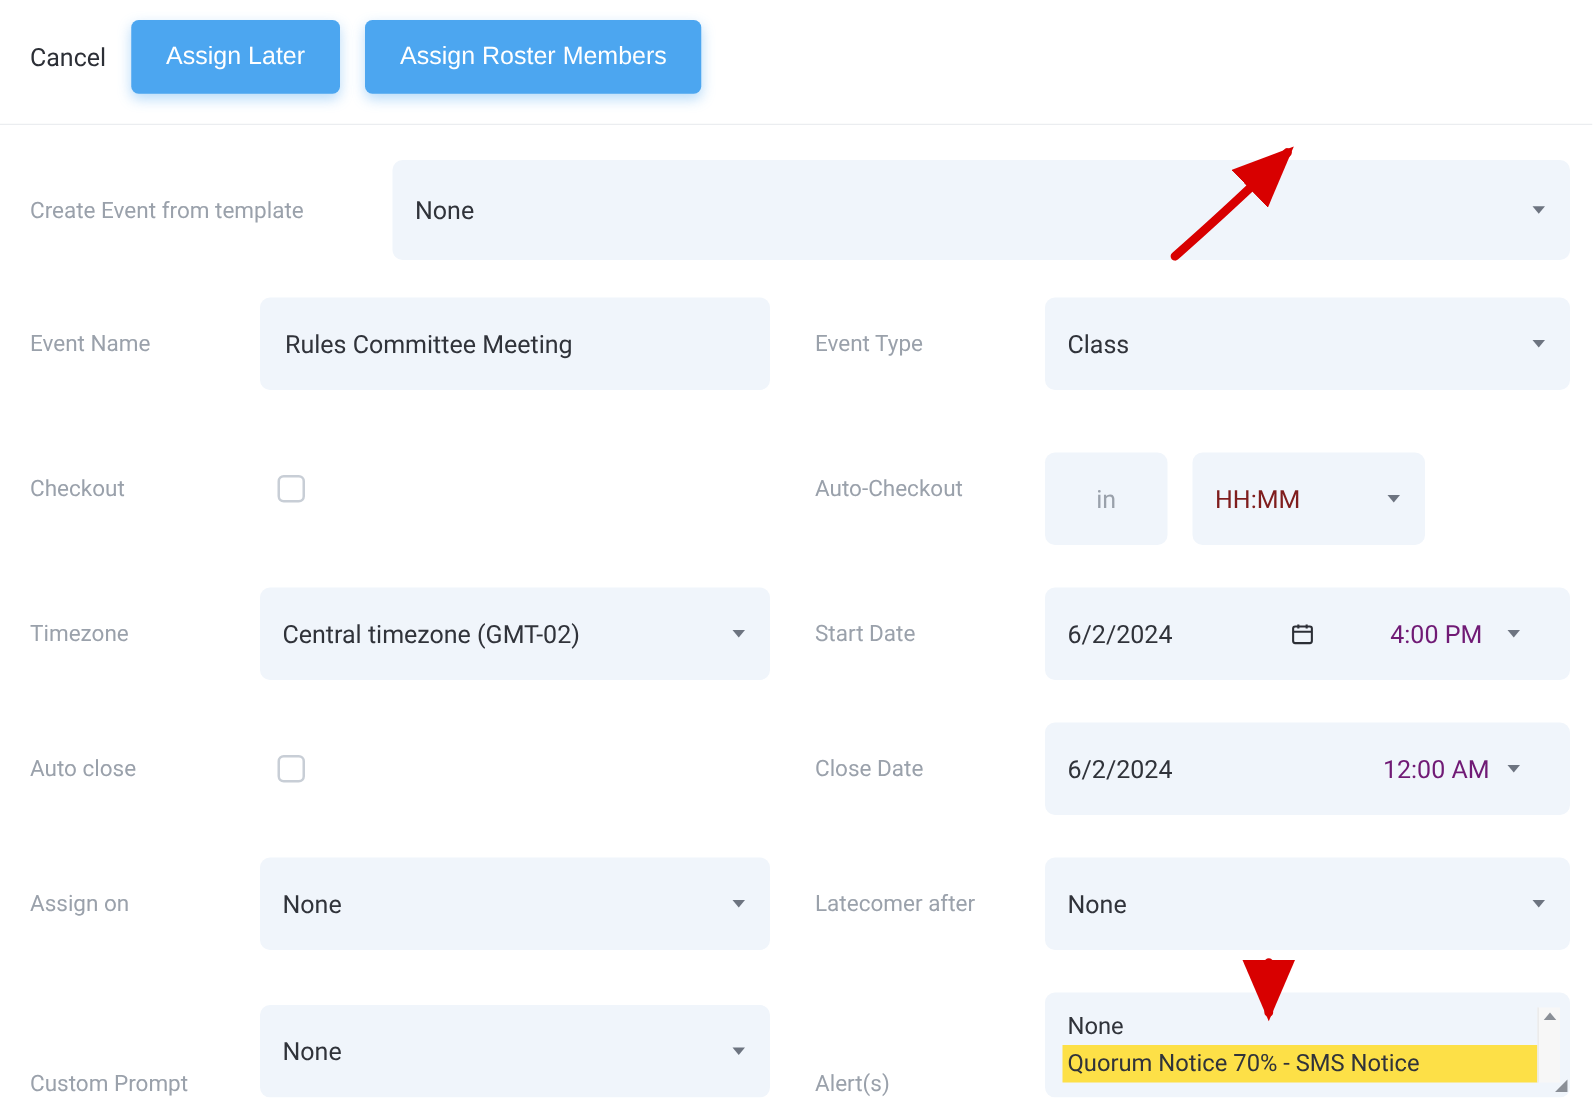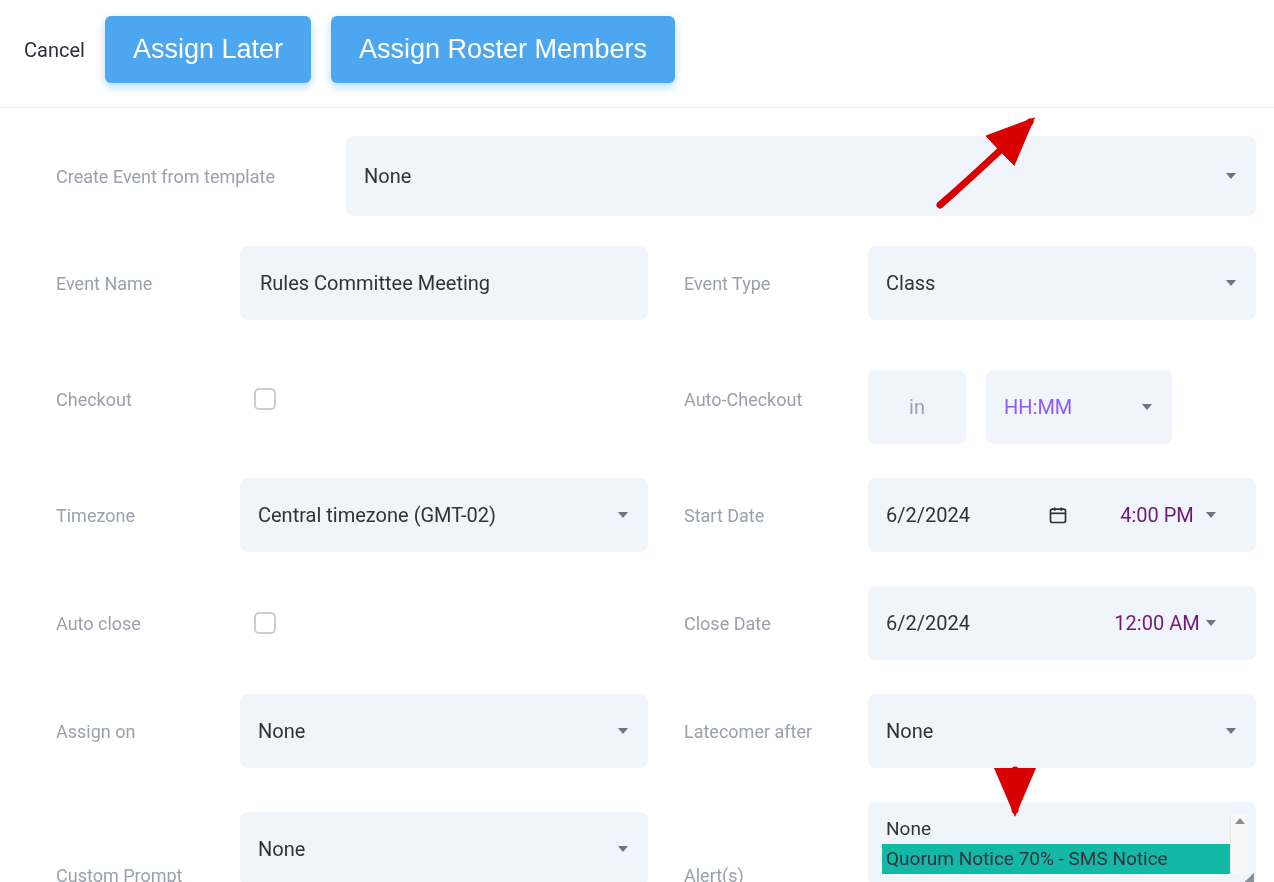--- a/index.html
+++ b/index.html
@@ -30,29 +30,29 @@
     gap: 20px;
   }
   .cancel {
     font-size: 20px;
     color: #2c2f36;
     cursor: pointer;
   }
   .btn {
     background: #4ca6f0;
     color: #fff;
-    font-size: 27px;
+    font-size: 20px;
     border: none;
     border-radius: 6px;
     padding: 18px 28px;
     cursor: pointer;
     box-shadow: 0 4px 10px rgba(76,166,240,0.4);
   }
   .form {
-    padding: 28px 18px 0 56px;
+    padding: 28px 18px 0 24px;
   }
   .row {
     display: flex;
     align-items: center;
     margin-bottom: 34px;
     gap: 0;
   }
   .row .label {
     width: 184px;
     flex-shrink: 0;
@@ -144,21 +144,21 @@
     padding:12px 8px 12px 14px;
     position: relative;
     display:flex;
   }
   .alerts-list .inner {
     flex:1;
     font-size:19px;
     line-height:30px;
   }
   .alerts-list .opt { padding:0 4px; color:#30333a; }
-  .alerts-list .opt.highlight { background:#14b8a6; }
+  .alerts-list .opt.highlight { background:#fde047; }
   .alerts-list .scrollbar {
     width:18px;
     background:#f7f7f7;
     border-left:1px solid #e8e8e8;
     position:relative;
   }
   .alerts-list .scrollbar .arrow-up {
     position:absolute; top:4px; left:4px;
     width:0;height:0;
     border-left:5px solid transparent;
@@ -212,21 +212,21 @@
       <div class="label">Checkout</div>
       <div class="spacer-left-checkbox">
         <div class="checkbox"></div>
       </div>
       <div class="spacer-mid"></div>
       <div class="label right-col">Auto-Checkout</div>
       <div class="auto-checkout-group">
         <div class="field in-field placeholder-text" style="color:#9aa1ab;">
           <span>in</span>
         </div>
-        <div class="field select hhmm-field placeholder-text" style="color:#8b5cf6;">
+        <div class="field select hhmm-field placeholder-text" style="color:#7f1d1d;">
           <span>HH:MM</span>
         </div>
       </div>
     </div>
 
     <div class="row row2col">
       <div class="label">Timezone</div>
       <div class="field select left-field">
         <span>Central timezone (GMT-02)</span>
       </div>

